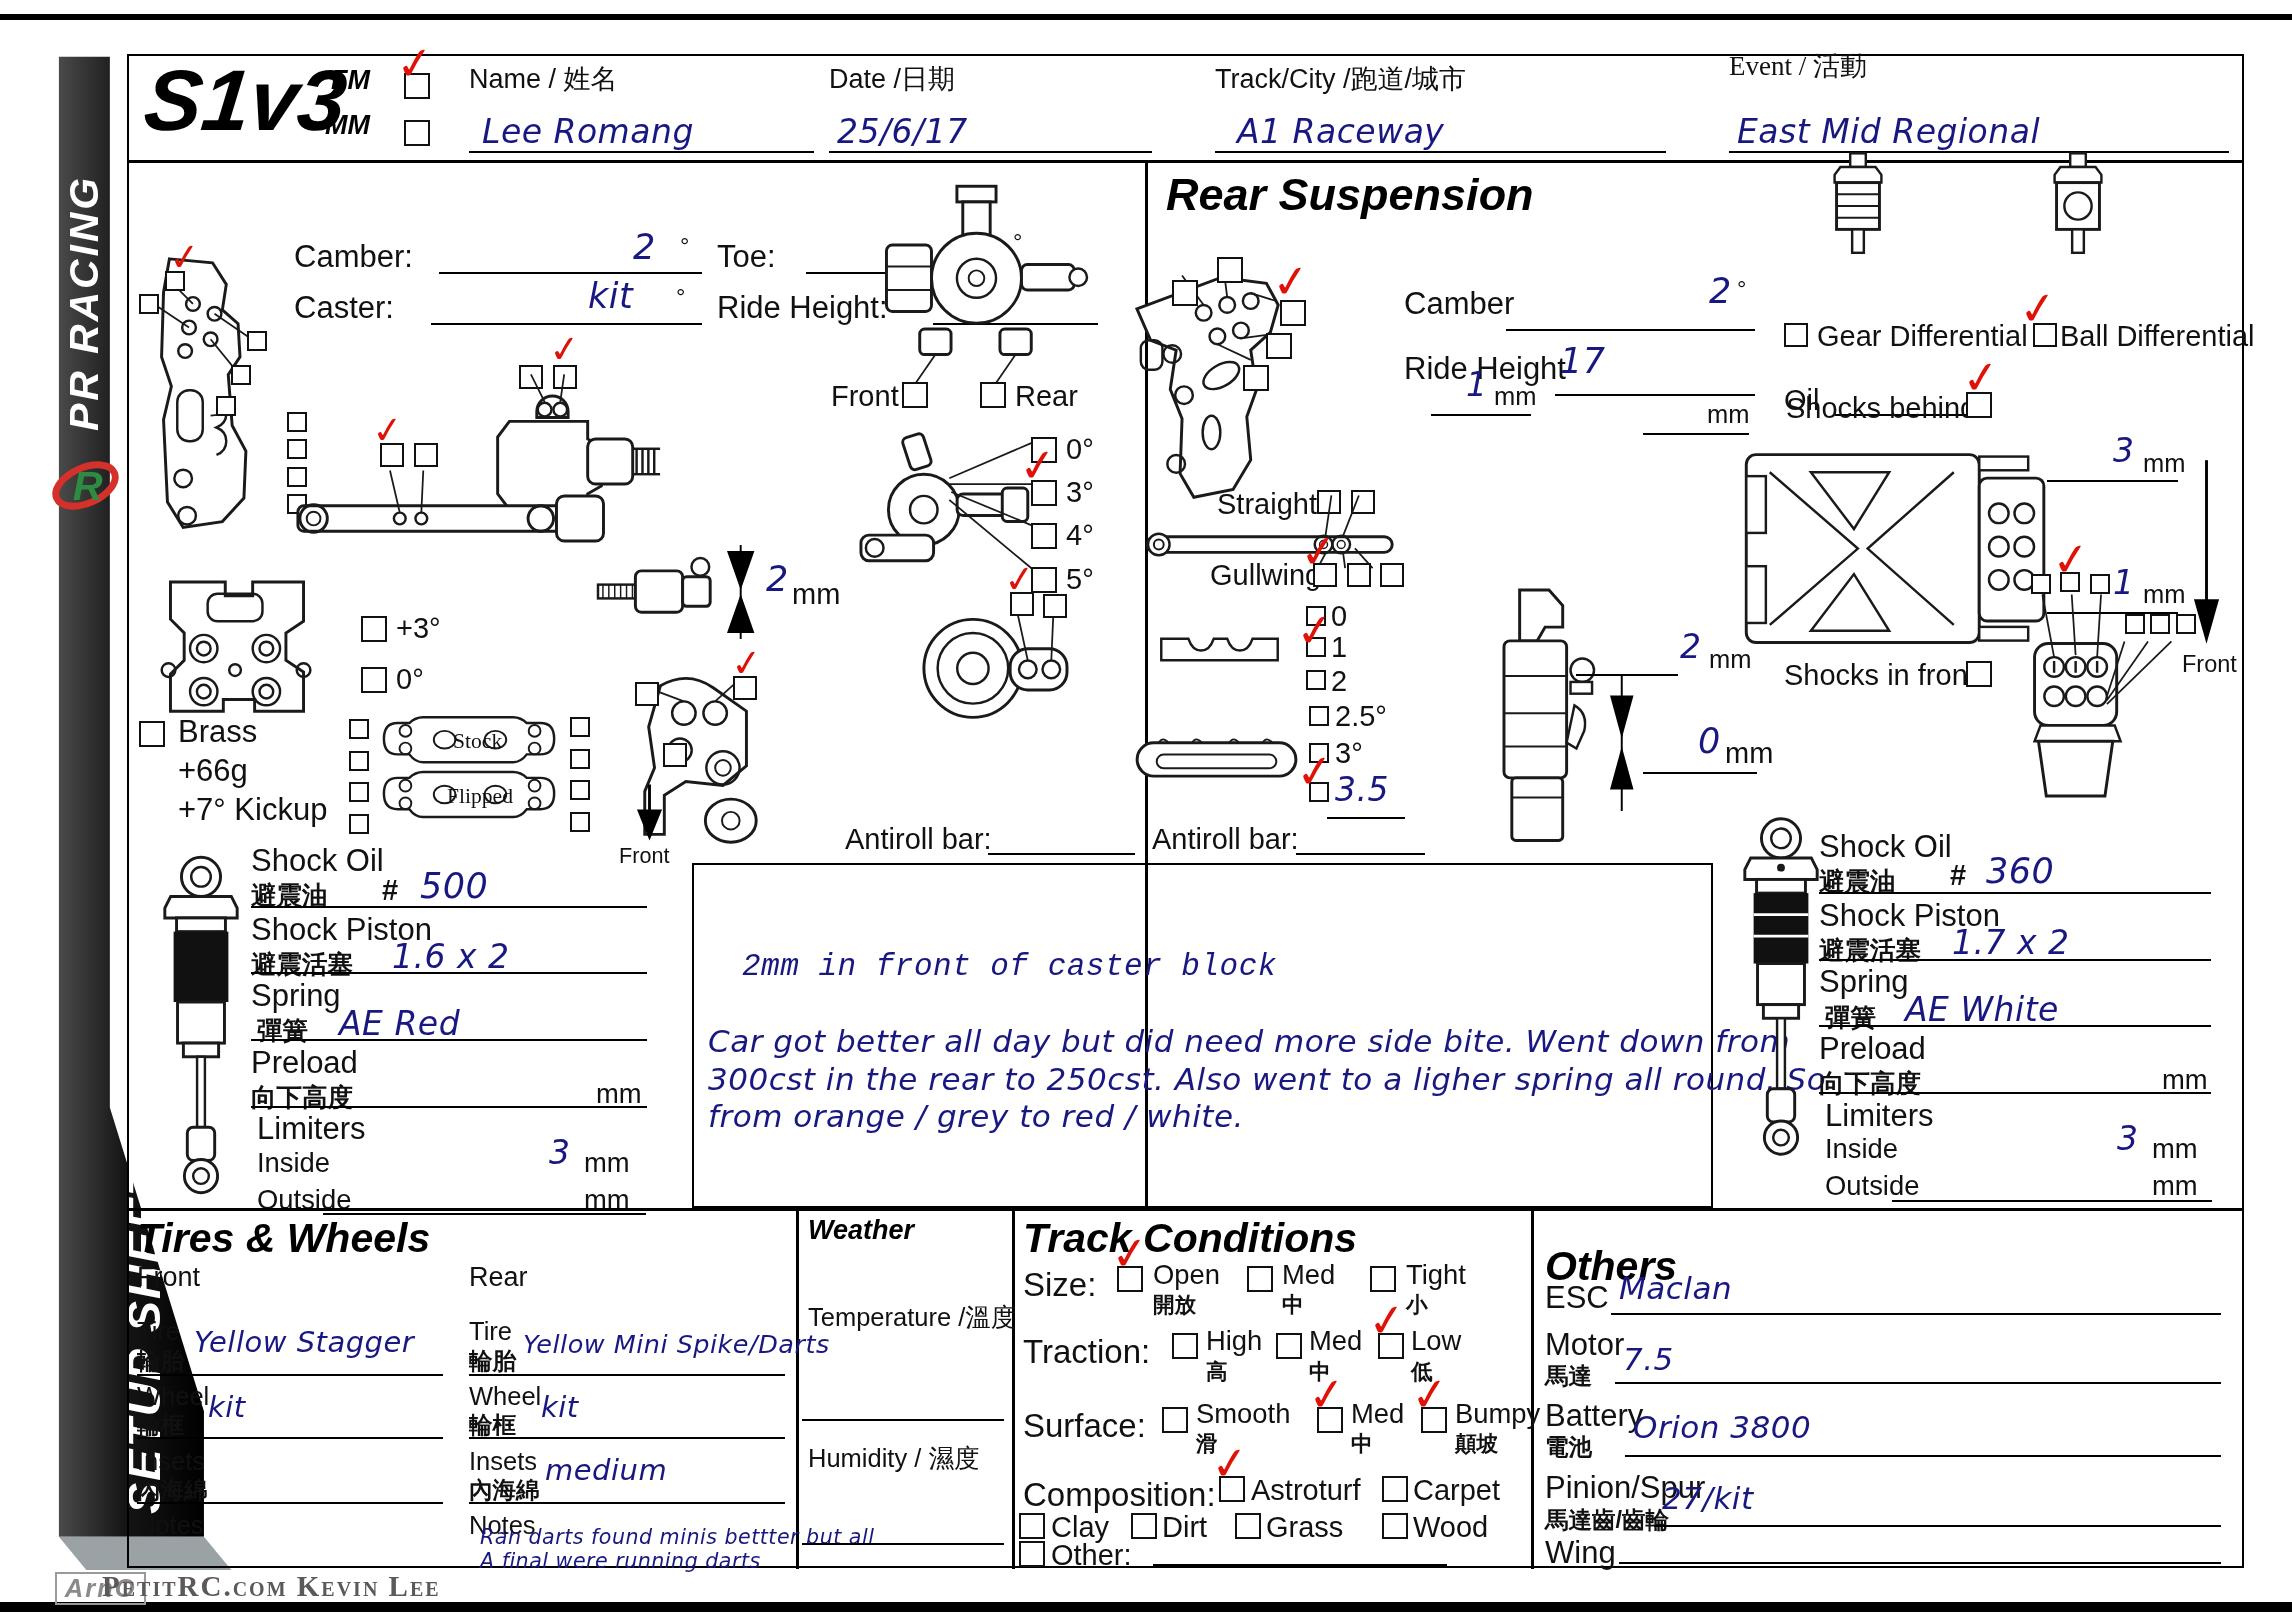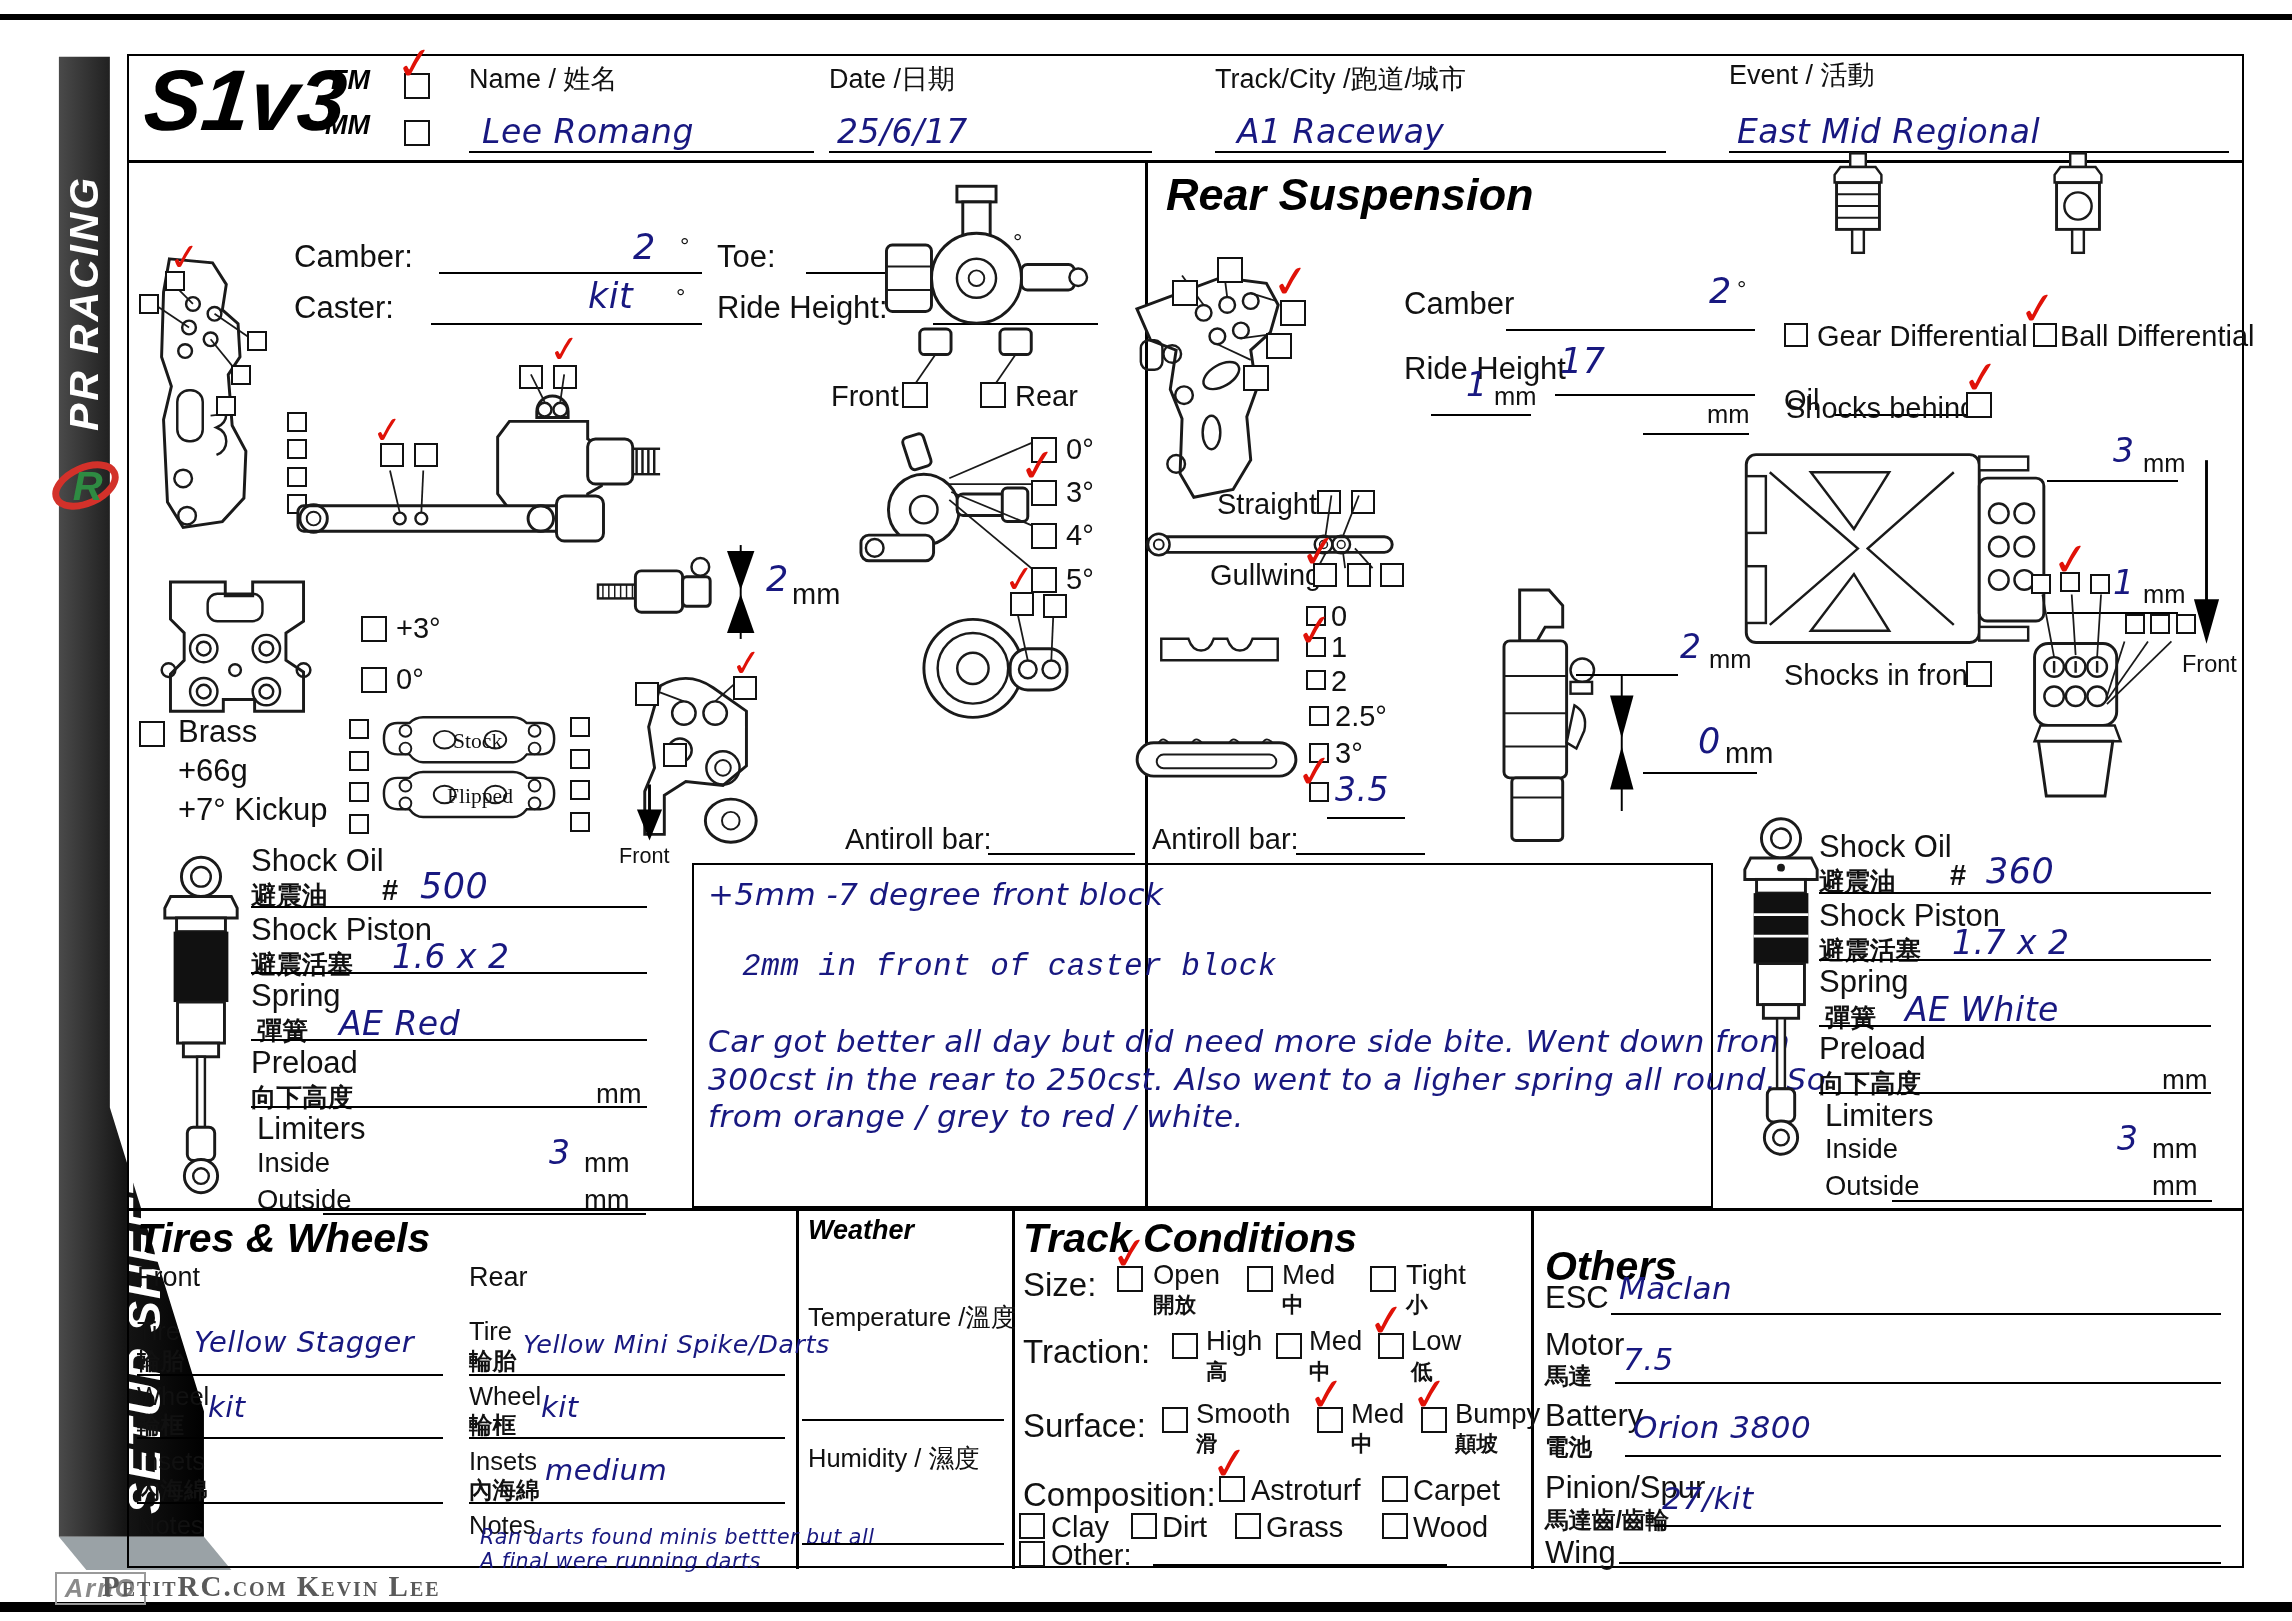--- a/index.html
+++ b/index.html
@@ -79,21 +79,21 @@
   <div class="line" style="left:469px;top:151px;width:345px;"></div>
 
   <div class="lbl s40" style="left:829px;top:61px;">Date /日期</div>
   <div class="hw h34" style="left:837px;top:112px;">25/6/17</div>
   <div class="line" style="left:829px;top:151px;width:323px;"></div>
 
   <div class="lbl s40" style="left:1215px;top:61px;">Track/City /跑道/城市</div>
   <div class="hw h34" style="left:1237px;top:112px;">A1 Raceway</div>
   <div class="line" style="left:1215px;top:151px;width:451px;"></div>
 
-  <div class="lbl s40" style="left:1729px;top:57px;">Event / 活動</div>
+  <div class="lbl s40" style="left:1729px;top:48px;font-family:Liberation Serif, serif;">Event / 活動</div>
   <div class="hw h34" style="left:1737px;top:112px;">East Mid Regional</div>
   <div class="line" style="left:1729px;top:151px;width:500px;"></div>
 
   <div class="rule" style="left:127px;top:160px;width:2117px;height:2.9px;"></div>
   <div class="rule" style="left:1145px;top:160px;width:2.9px;height:1048px;"></div>
 
 
   <div class="lbl s32" style="left:294px;top:239px;">Camber:</div>
   <div class="hw h36" style="left:633px;top:227px;">2</div>
   <div class="lbl s24" style="left:680px;top:233px;">°</div>
@@ -373,21 +373,20 @@
   <div class="line" style="left:251px;top:1106px;width:396px;"></div>
   <div class="lbl s32" style="left:257px;top:1111px;">Limiters</div>
   <div class="lbl s28" style="left:257px;top:1147px;">Inside</div>
   <div class="hw h34" style="left:549px;top:1133px;">3</div>
   <div class="lbl s28" style="left:584px;top:1147px;">mm</div>
   <div class="lbl s28" style="left:257px;top:1184px;">Outside</div>
   <div class="lbl s28" style="left:584px;top:1184px;">mm</div>
   <div class="line thin" style="left:323px;top:1213px;width:323px;"></div>
 
   <div class="box" style="left:692px;top:863px;width:1021px;height:345px;border-width:2px;"></div>
-  <div class="hw h32" style="left:708px;top:876px;">+5mm -7 degree front block</div>
   <div class="hw h32" style="left:742px;top:949px;font-family:Liberation Mono, monospace;">2mm in front of caster block</div>
   <div class="hw h32" style="left:708px;top:1023px;">Car got better all day but did need more side bite.  Went down from</div>
   <div class="hw h32" style="left:708px;top:1061px;">300cst in the rear to 250cst.  Also went to a ligher spring all round. So</div>
   <div class="hw h32" style="left:708px;top:1098px;">from orange / grey to red / white.</div>
 
   <div class="ttl s46" style="left:1166px;top:169px;">Rear Suspension</div>
 
   <div class="lbl s32" style="left:1404px;top:286px;">Camber</div>
   <div class="hw h36" style="left:1709px;top:271px;">2</div>
   <div class="lbl s24" style="left:1737px;top:276px;">°</div>

